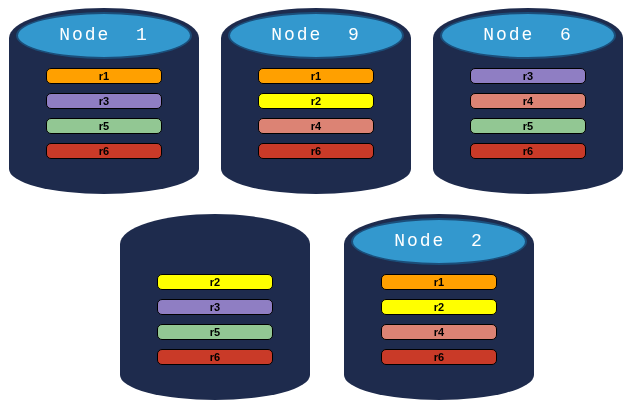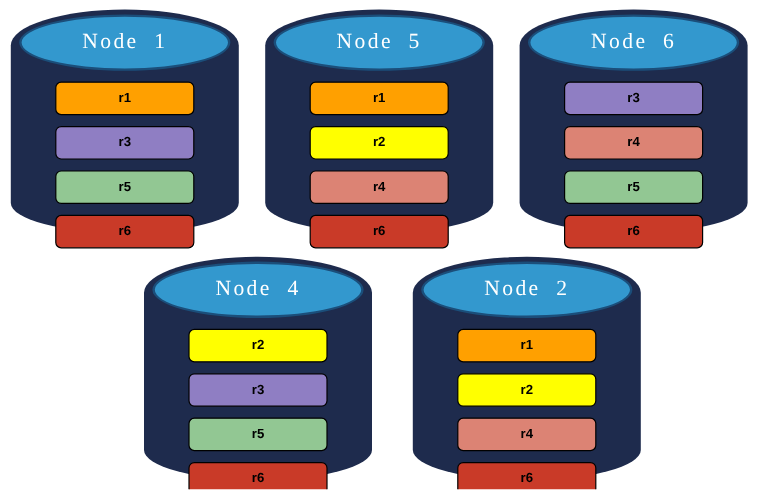--- a/index.html
+++ b/index.html
@@ -41,34 +41,34 @@
     background: #3398CE;
     border: 2px solid #1B4E7A;
     border-radius: 50%;
     box-sizing: border-box;
     display: flex;
     align-items: center;
     justify-content: center;
   }
   .node-title {
     color: #FFFFFF;
-    font-family: Liberation Serif, serif;
+    font-family: Liberation Mono, monospace;
     font-size: 18px;
     letter-spacing: 2px;
     white-space: pre;
     margin-top: -2px;
   }
   .bars {
     position: absolute;
     left: 37px;
     right: 37px;
     top: 60px;
   }
   .bar {
-    height: 28px;
+    height: 16px;
     margin-bottom: 9px;
     box-sizing: border-box;
     border: 1.5px solid #000000;
     border-radius: 5px;
     display: flex;
     align-items: center;
     justify-content: center;
     font-weight: bold;
     font-size: 11px;
     color: #000000;
@@ -89,21 +89,21 @@
       <div class="bar" style="background: rgb(255, 160, 0);">r1</div>
       <div class="bar" style="background: rgb(143, 126, 195);">r3</div>
       <div class="bar" style="background: rgb(146, 199, 147);">r5</div>
       <div class="bar" style="background: rgb(201, 58, 40);">r6</div>
     </div>
   </div>
 
   <div class="node n2">
     <div class="cyl-body"></div>
     <div class="cyl-top">
-      <span class="node-title">Node  5</span>
+      <span class="node-title">Node  9</span>
     </div>
     <div class="bars">
       <div class="bar" style="background: rgb(255, 160, 0);">r1</div>
       <div class="bar" style="background: rgb(255, 255, 0);">r2</div>
       <div class="bar" style="background: rgb(220, 131, 116);">r4</div>
       <div class="bar" style="background: rgb(201, 58, 40);">r6</div>
     </div>
   </div>
 
   <div class="node n3">
@@ -114,23 +114,20 @@
     <div class="bars">
       <div class="bar" style="background: rgb(143, 126, 195);">r3</div>
       <div class="bar" style="background: rgb(220, 131, 116);">r4</div>
       <div class="bar" style="background: rgb(146, 199, 147);">r5</div>
       <div class="bar" style="background: rgb(201, 58, 40);">r6</div>
     </div>
   </div>
 
   <div class="node n4">
     <div class="cyl-body"></div>
-    <div class="cyl-top">
-      <span class="node-title">Node  4</span>
-    </div>
     <div class="bars">
       <div class="bar" style="background: rgb(255, 255, 0);">r2</div>
       <div class="bar" style="background: rgb(143, 126, 195);">r3</div>
       <div class="bar" style="background: rgb(146, 199, 147);">r5</div>
       <div class="bar" style="background: rgb(201, 58, 40);">r6</div>
     </div>
   </div>
 
   <div class="node n5">
     <div class="cyl-body"></div>

